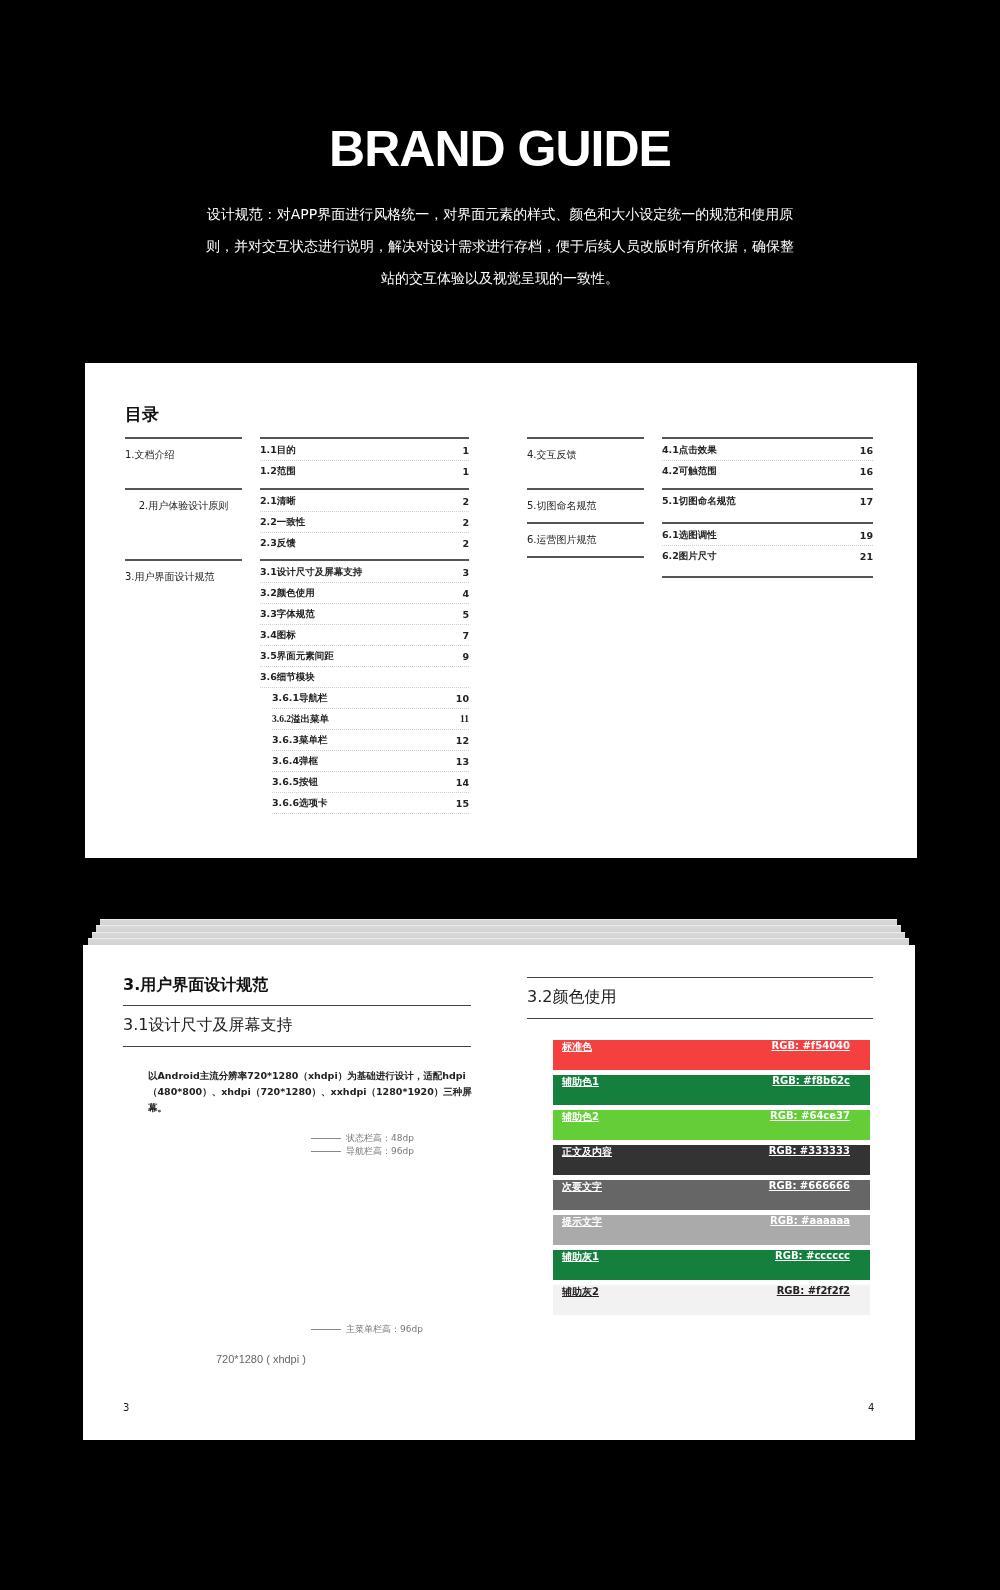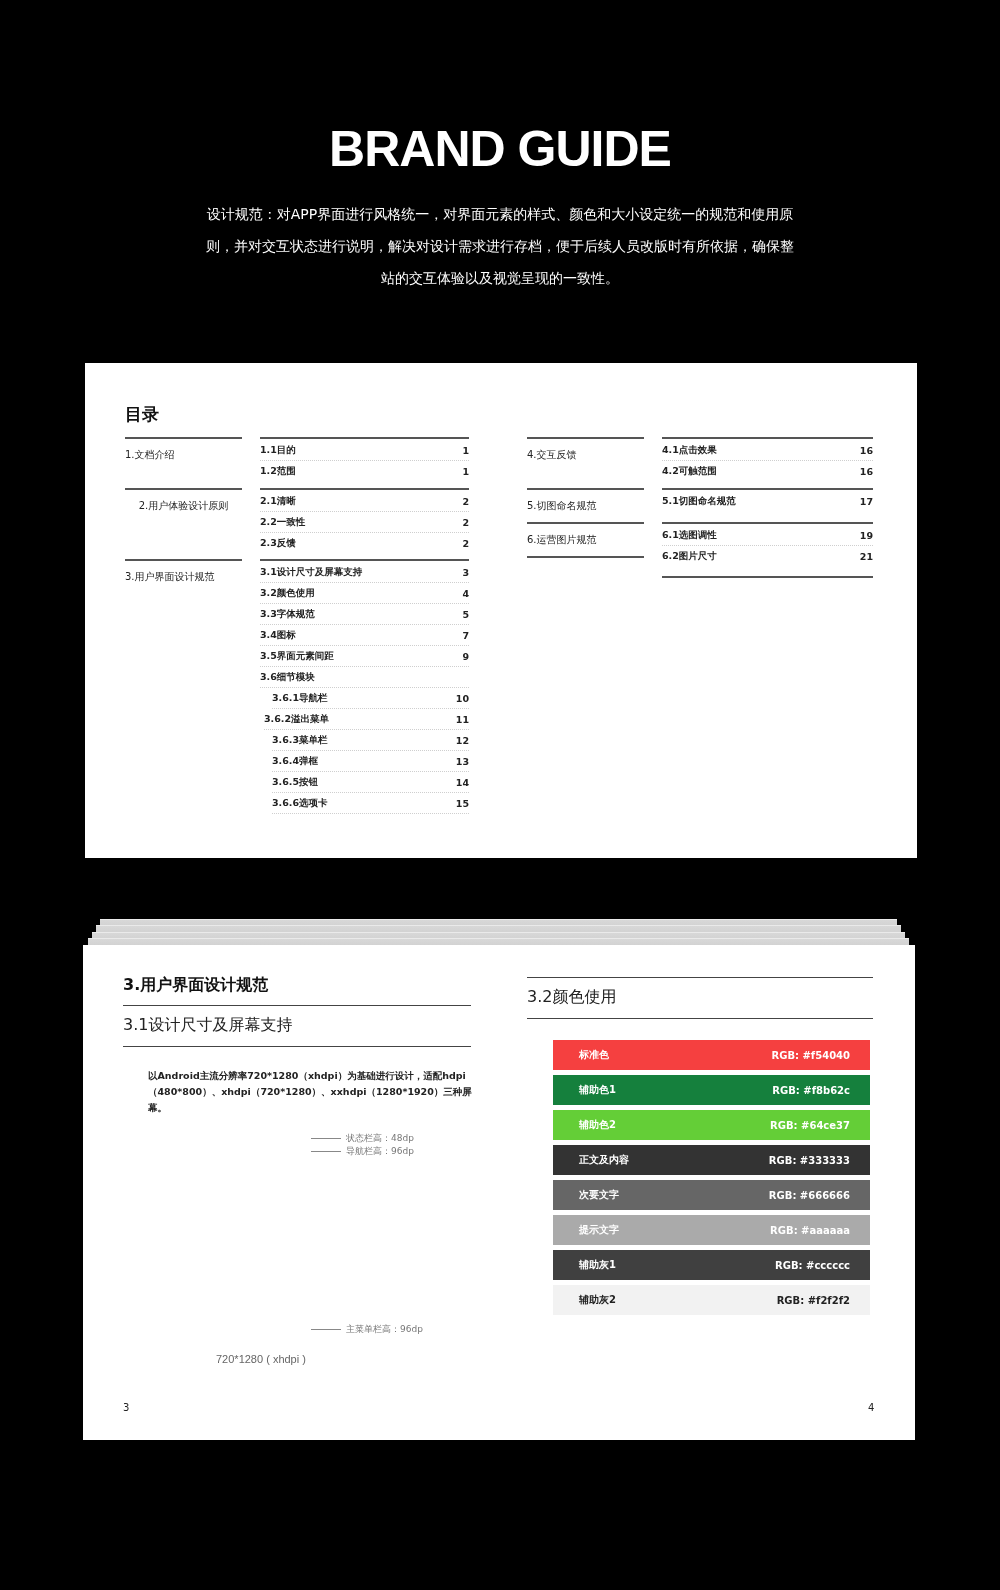--- a/index.html
+++ b/index.html
@@ -47,22 +47,22 @@
   .phone .nav { position: absolute; left: 0; top: 7px; width: 100%; height: 15px; background: #d0d0d0; }
   .phone .menu { position: absolute; left: 0; bottom: 0; width: 100%; height: 15px; background: #d0d0d0; }
   .phone svg { position: absolute; left: 0; top: 0; }
   .phone .unit { position: absolute; left: 0; top: 92px; width: 100%; text-align: center; font-size: 12px; color: #666; font-family: "Liberation Sans", sans-serif; }
   .anno { position: absolute; font-size: 9px; color: #777; display: flex; align-items: center; }
   .anno .line { display: inline-block; width: 30px; height: 1px; background: #888; margin-right: 5px; }
   .caption { position: absolute; left: 133px; top: 408px; font-size: 11px; color: #666; font-family: "Liberation Sans", sans-serif; }
 
   .swatch {
     position: absolute; left: 470px; width: 317px; height: 30px;
-    display: flex; justify-content: space-between; align-items: center;
-    padding: 0 20px 0 26px; font-size: 10px; font-weight: bold;
+    display: flex; justify-content: space-between; align-items: flex-start;
+    padding: 0 20px 0 9px; font-size: 10px; font-weight: bold; text-decoration: underline;
   }
   .pageno { position: absolute; top: 457px; font-size: 10px; color: #222; }
 </style>
 </head>
 <body>
 
 <div class="hero-title">BRAND GUIDE</div>
 <div class="hero-desc">设计规范：对APP界面进行风格统一，对界面元素的样式、颜色和大小设定统一的规范和使用原则，并对交互状态进行说明，解决对设计需求进行存档，便于后续人员改版时有所依据，确保整站的交互体验以及视觉呈现的一致性。</div>
 
 <div class="card toc-card">
@@ -125,21 +125,21 @@
         <span>9</span>
       </div>
     <div class="toc-row">
         <span class="t">3.6细节模块</span>
         <span></span>
       </div>
     <div class="toc-row indent" style="margin-left:12px;">
         <span class="t" style="padding-left:0">3.6.1导航栏</span>
         <span>10</span>
       </div>
-    <div class="toc-row indent" style="margin-left:4px;">
+    <div class="toc-row indent" style="margin-left:12px;font-family:Liberation Serif, serif;">
         <span class="t" style="padding-left:0">3.6.2溢出菜单</span>
         <span>11</span>
       </div>
     <div class="toc-row indent" style="margin-left:12px;">
         <span class="t" style="padding-left:0">3.6.3菜单栏</span>
         <span>12</span>
       </div>
     <div class="toc-row indent" style="margin-left:12px;">
         <span class="t" style="padding-left:0">3.6.4弹框</span>
         <span>13</span>
@@ -245,21 +245,21 @@
         <span>RGB: #333333</span>
       </div>
       <div class="swatch" style="top: 235px; background: rgb(102, 102, 102); color: rgb(255, 255, 255);">
         <span>次要文字</span>
         <span>RGB: #666666</span>
       </div>
       <div class="swatch" style="top: 270px; background: rgb(170, 170, 170); color: rgb(255, 255, 255);">
         <span>提示文字</span>
         <span>RGB: #aaaaaa</span>
       </div>
-      <div class="swatch" style="top: 305px; background: #404040; color: rgb(255, 255, 255);">
+      <div class="swatch" style="top: 305px; background: #15803d; color: rgb(255, 255, 255);">
         <span>辅助灰1</span>
         <span>RGB: #cccccc</span>
       </div>
       <div class="swatch" style="top: 340px; background: rgb(242, 242, 242); color: rgb(34, 34, 34);">
         <span>辅助灰2</span>
         <span>RGB: #f2f2f2</span>
       </div>
     </div>
   <div class="pageno" style="left:785px;">4</div>
 </div>

